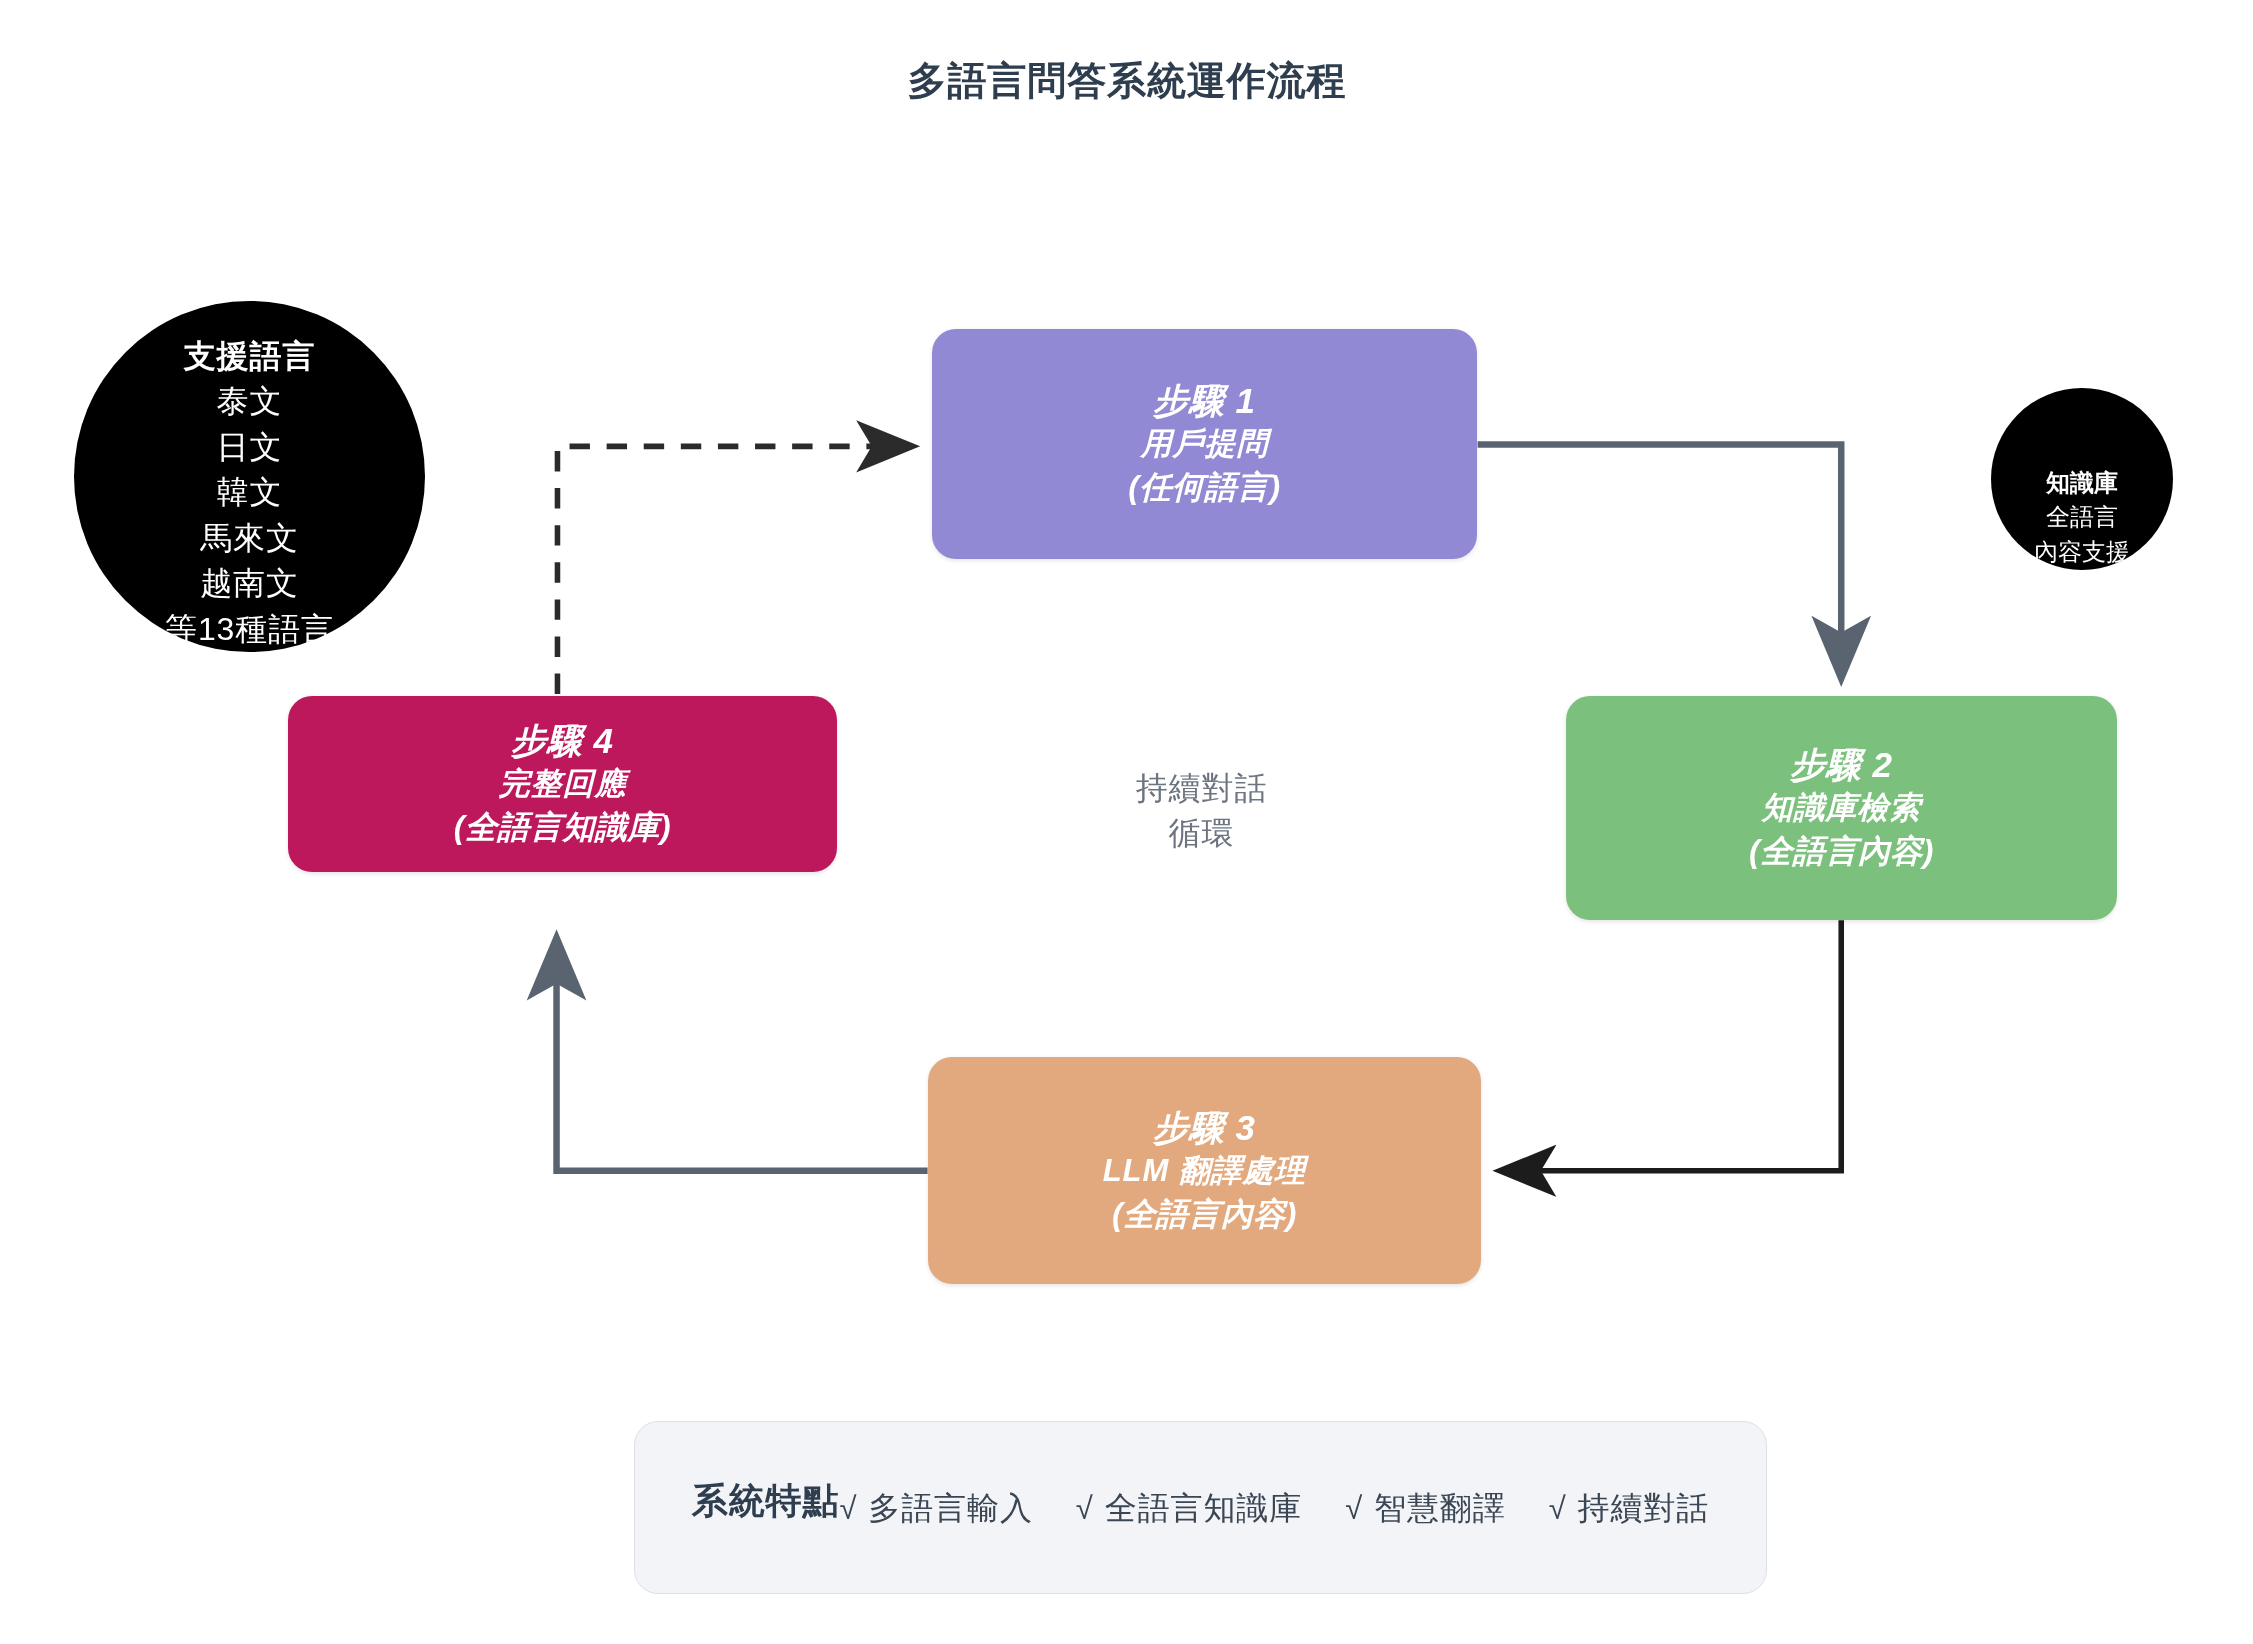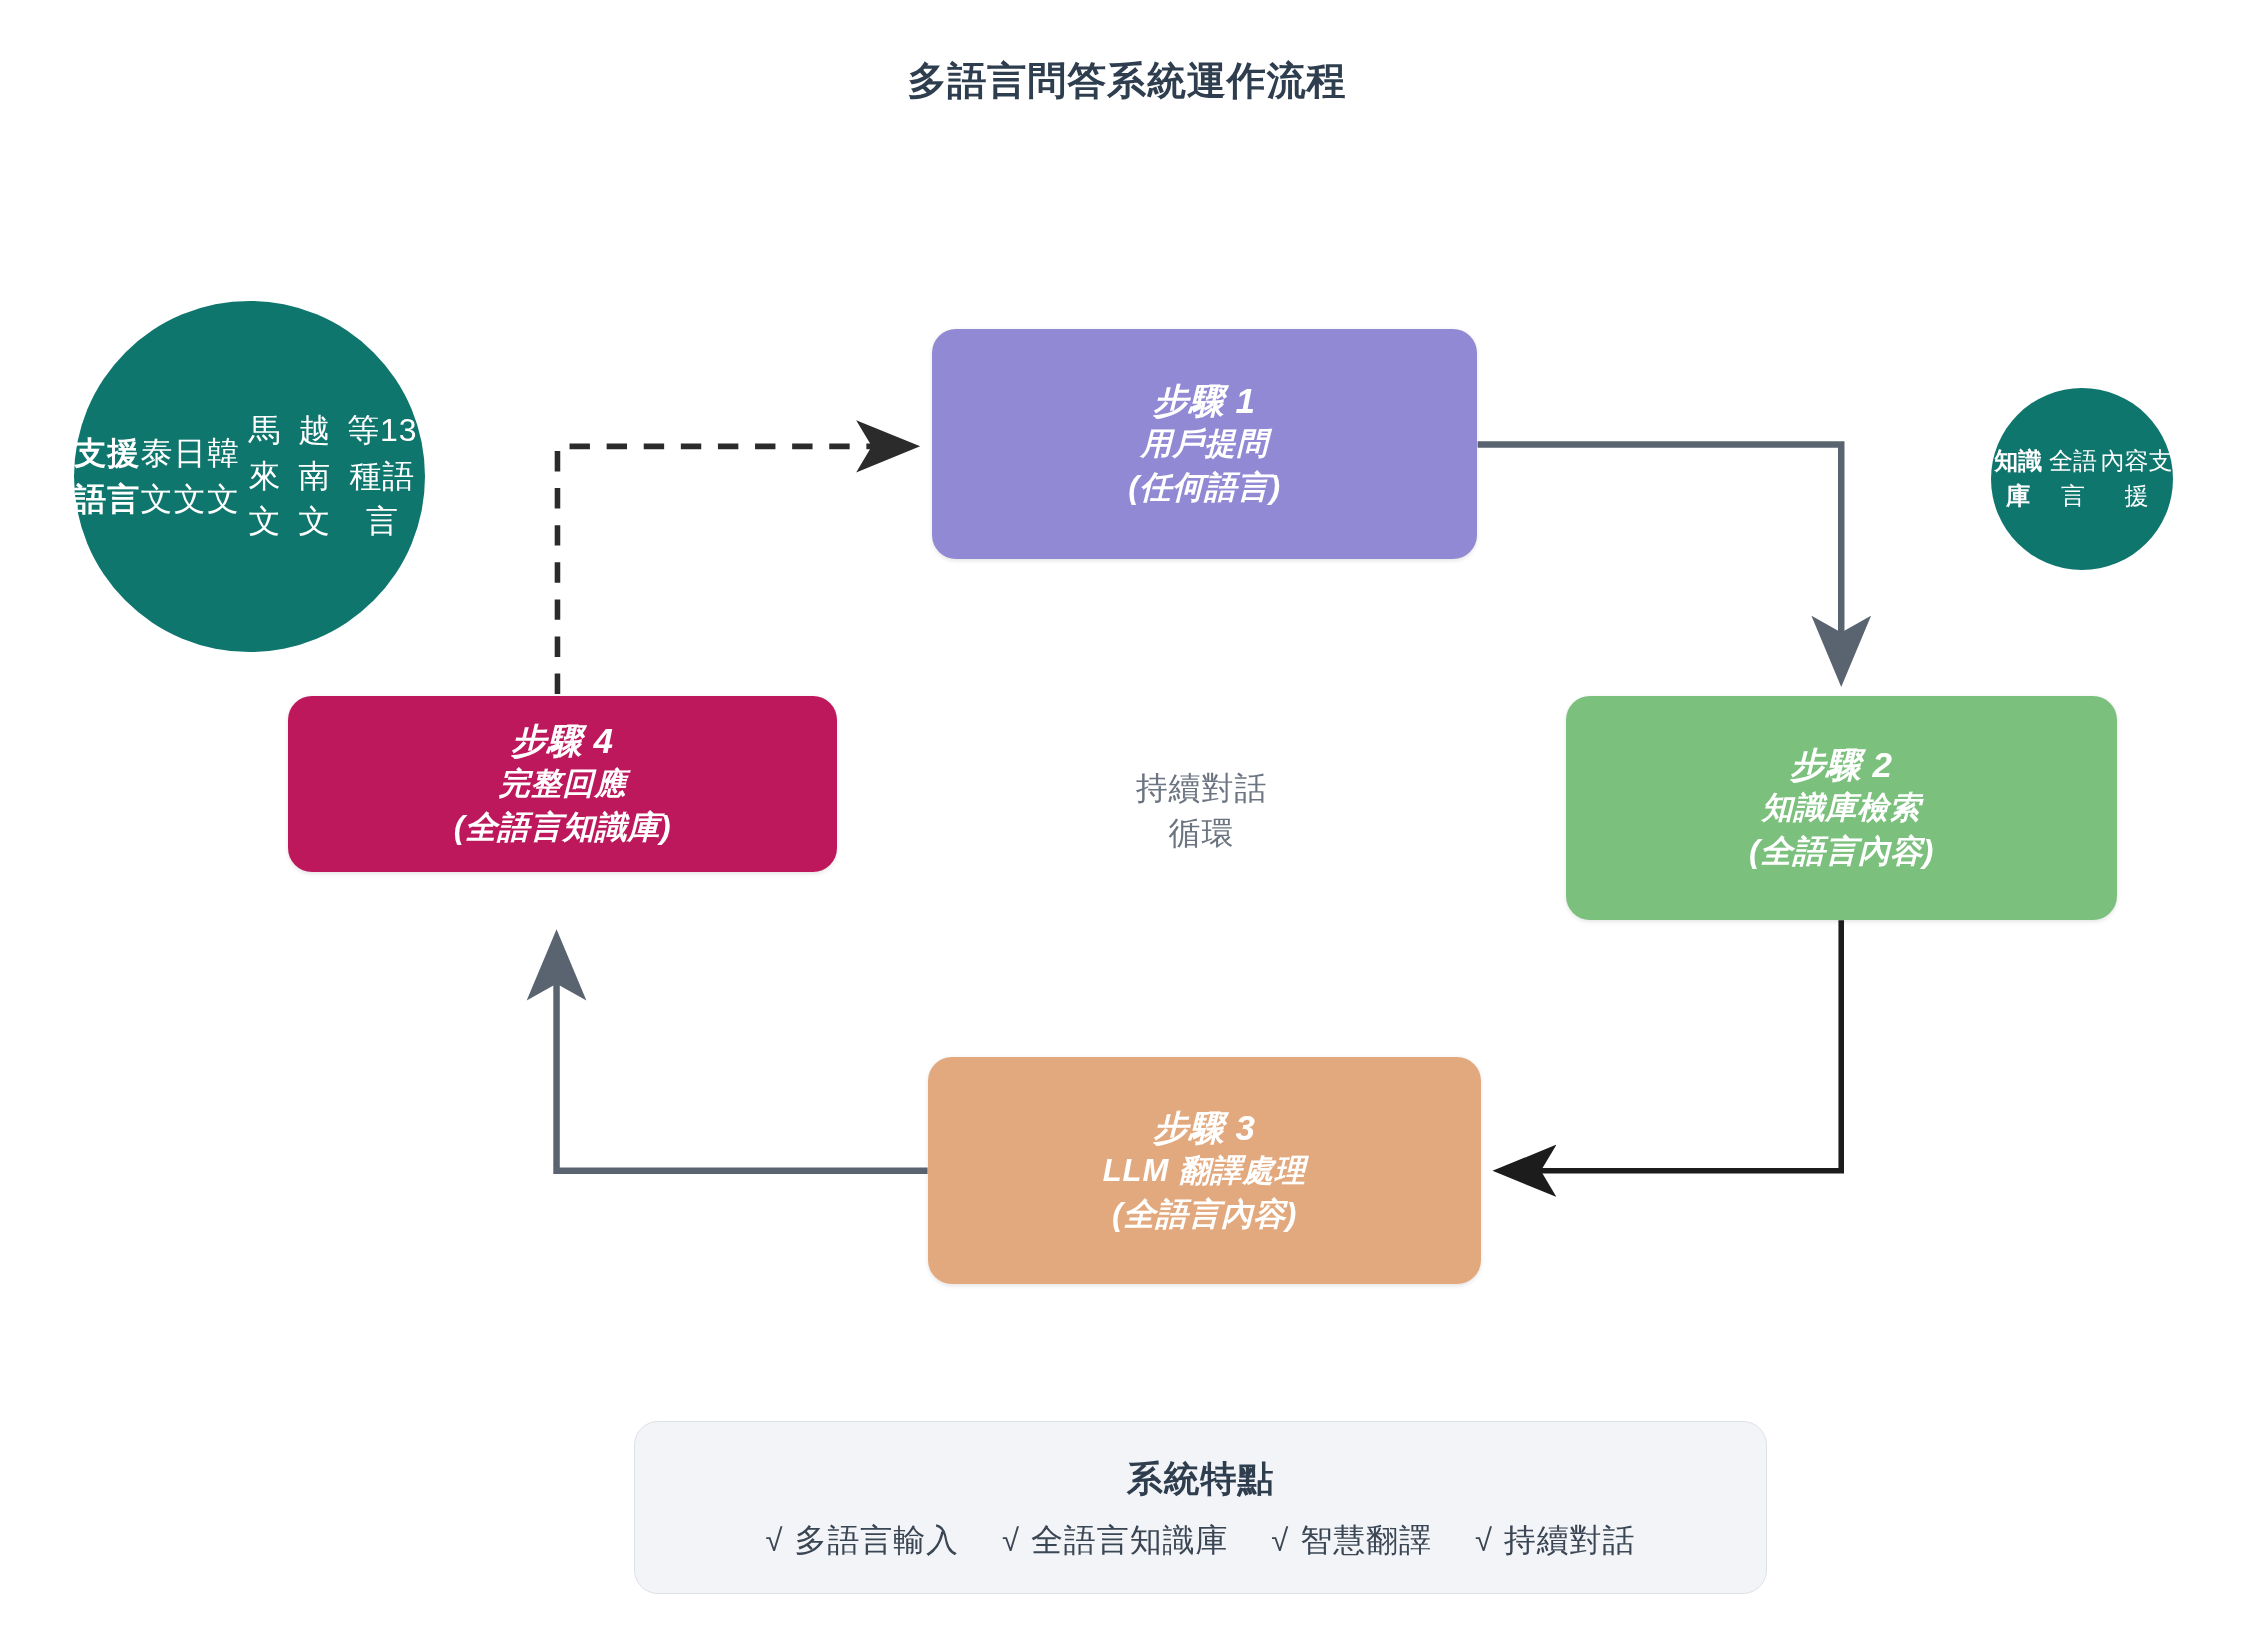--- a/index.html
+++ b/index.html
@@ -78,26 +78,26 @@
 
   #node-step1 { left: 932px; top: 329px;  width: 545px;  height: 230px; background: #9189d4; }
   #node-step2 { left: 1566px; top: 696px;  width: 551px;  height: 224px; background: #7bc07d; }
   #node-step3 { left: 928px; top: 1057px; width: 553px;  height: 227px; background: #e3a97e; }
   #node-step4 { left: 288px;  top: 696px;  width: 549px;  height: 176px; background: #be185d; }
 
   
   .circle {
     position: absolute;
     border-radius: 50%;
-    background: #0f766e;
+    background: #000000;
     color: #ffffff;
     display: flex;
-    flex-direction: row;
-    align-items: center;
-    justify-content: center;
+    flex-direction: column;
+    align-items: center;
+    justify-content: flex-end;
     text-align: center;
   }
   #circle-languages {
     left: 74px;
     top: 301px;
     width: 351px;
     height: 351px;
   }
   #circle-languages .c-title {
     font-size: 32px;
@@ -147,21 +147,21 @@
     position: absolute;
     left: 634px;
     top: 1421px;
     width: 1133px;
     height: 173px;
     box-sizing: border-box;
     background: #f2f4f7;
     border: 1.9px solid #dde1e7;
     border-radius: 24px;
     display: flex;
-    flex-direction: column;
+    flex-direction: row;
     align-items: center;
     justify-content: center;
     padding-top: 3.7px;
   }
   #legend-title {
     font-size: 36px;
     font-weight: bold;
     color: #2f3e4f;
     letter-spacing: 0.9px;
     margin-bottom: 15px;

